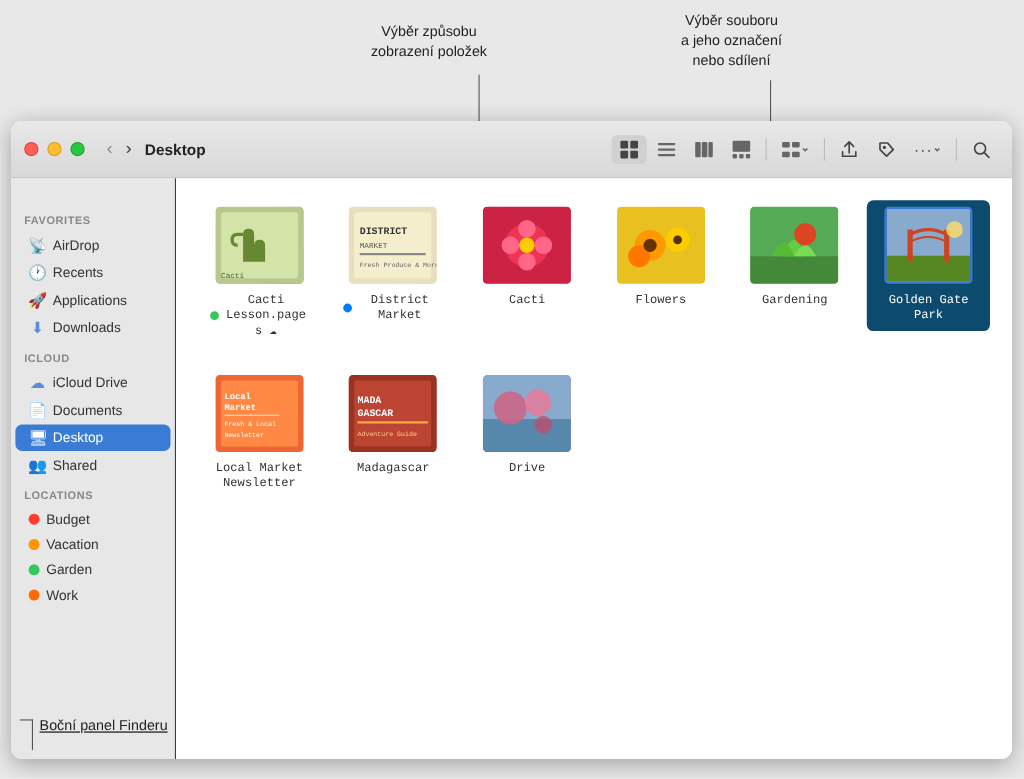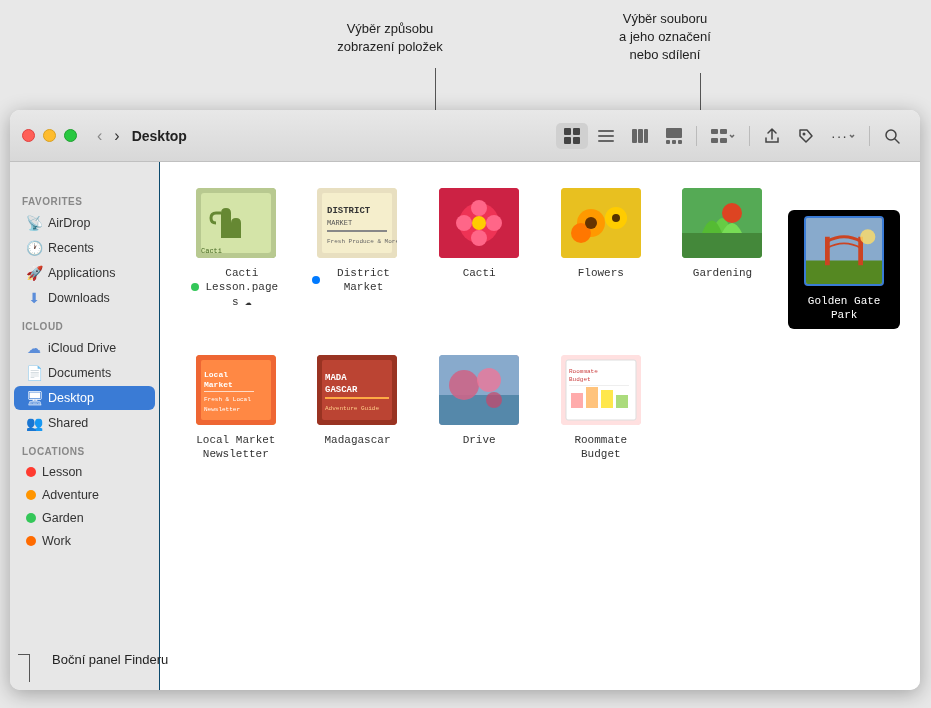--- a/index.html
+++ b/index.html
@@ -195,21 +195,21 @@
     .file-item {
       display: flex;
       flex-direction: column;
       align-items: center;
       cursor: pointer;
       padding: 6px;
       border-radius: 6px;
       gap: 8px;
       font-family: Liberation Mono, monospace;
     }
-    .file-item.selected { background: #000000; margin-top: 28px; }
+    .file-item.selected { background: #0c4a6e; }
     .file-item.selected .file-label { color: white; }
 
     .file-thumb {
       width: 80px;
       height: 70px;
       border-radius: 4px;
       overflow: hidden;
       display: flex;
       align-items: center;
       justify-content: center;
@@ -395,25 +395,25 @@
         </div>
         <div class="sidebar-item">
           <span class="sidebar-icon">👥</span>
           <span>Shared</span>
         </div>
 
         <div class="sidebar-section-label">Locations</div>
 
         <div class="sidebar-item">
           <div class="tag-dot" style="background:#ff3b30;"></div>
-          <span>Lesson</span>
+          <span>Budget</span>
         </div>
         <div class="sidebar-item">
           <div class="tag-dot" style="background:#ff9500;"></div>
-          <span>Adventure</span>
+          <span>Vacation</span>
         </div>
         <div class="sidebar-item">
           <div class="tag-dot" style="background:#34c759;"></div>
           <span>Garden</span>
         </div>
         <div class="sidebar-item">
           <div class="tag-dot" style="background:#ff6b00;"></div>
           <span>Work</span>
         </div>
       </div>
@@ -549,40 +549,24 @@
                 <rect x="0" y="40" width="80" height="30" fill="#5588aa"></rect>
                 <circle cx="25" cy="30" r="15" fill="#cc6688" opacity="0.9"></circle>
                 <circle cx="50" cy="25" r="12" fill="#ee7799" opacity="0.8"></circle>
                 <circle cx="55" cy="45" r="8" fill="#cc4466" opacity="0.7"></circle>
               </svg>
             </div>
             <span class="file-label">Drive</span>
           </div>
 
 
-          <div class="file-item">
-            <div class="file-thumb thumb-roommate">
-              <svg width="80" height="70" viewBox="0 0 80 70">
-                <rect width="80" height="70" fill="#ffe0e0"></rect>
-                <rect x="5" y="5" width="70" height="60" rx="2" fill="white" stroke="#ddd" stroke-width="1"></rect>
-                <text x="8" y="18" font-size="6" fill="#cc4444">Roommate</text>
-                <text x="8" y="26" font-size="6" fill="#cc4444">Budget</text>
-                <rect x="8" y="30" width="60" height="1" fill="#eee"></rect>
-                <rect x="10" y="38" width="12" height="15" fill="#ff8888" opacity="0.7"></rect>
-                <rect x="25" y="32" width="12" height="21" fill="#ffaa44" opacity="0.7"></rect>
-                <rect x="40" y="35" width="12" height="18" fill="#ffdd00" opacity="0.7"></rect>
-                <rect x="55" y="40" width="12" height="13" fill="#88cc44" opacity="0.7"></rect>
-              </svg>
-            </div>
-            <span class="file-label">Roommate<br>Budget</span>
-          </div>
 
 
         </div>
       </div>
     </div>
   </div>
 
-  <div style="position:absolute; bottom:26px; left:18px; display:flex; align-items:flex-start; gap:16px;">
+  <div style="position:absolute; bottom:26px; left:18px; display:flex; align-items:flex-start; gap:0;text-decoration:underline;">
     <div style="width:12px; border-top:1px solid #555; border-right:1px solid #555; height:28px; margin-top:2px;"></div>
     <span style="font-size:13px; color:#222; margin-left:6px; margin-top:0;">Boční panel Finderu</span>
   </div>
 </div>
 
 </body></html>

